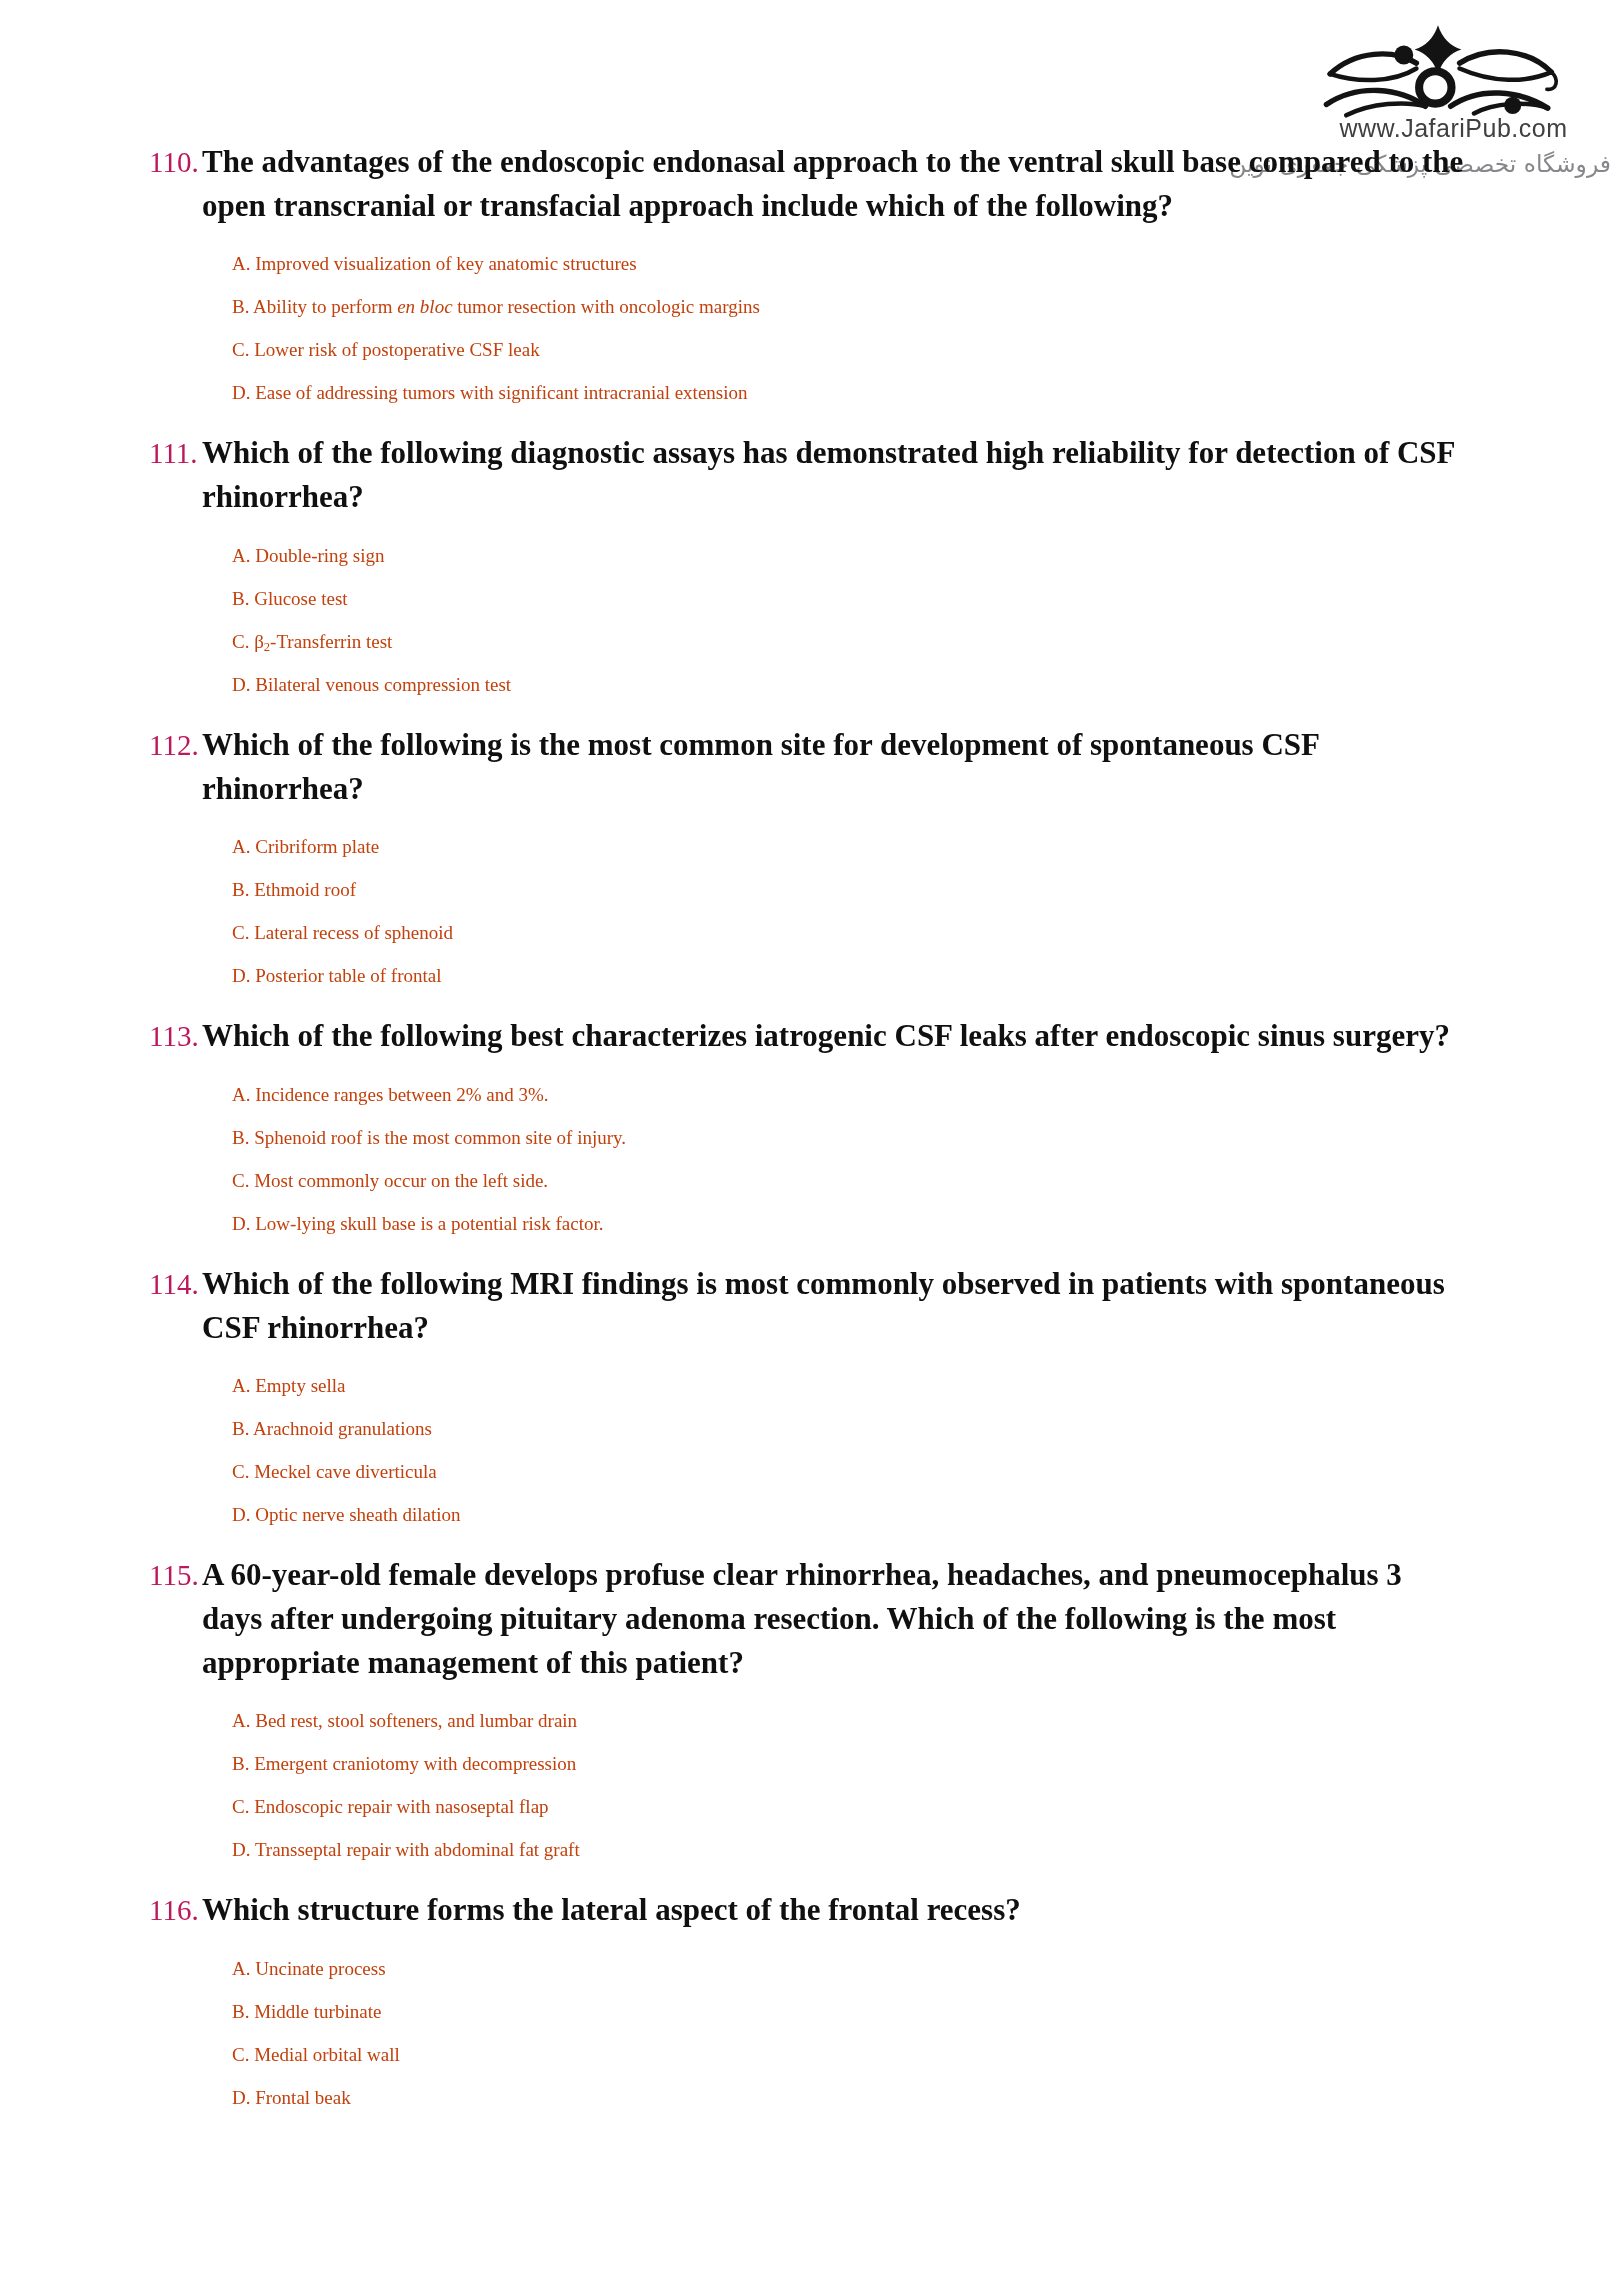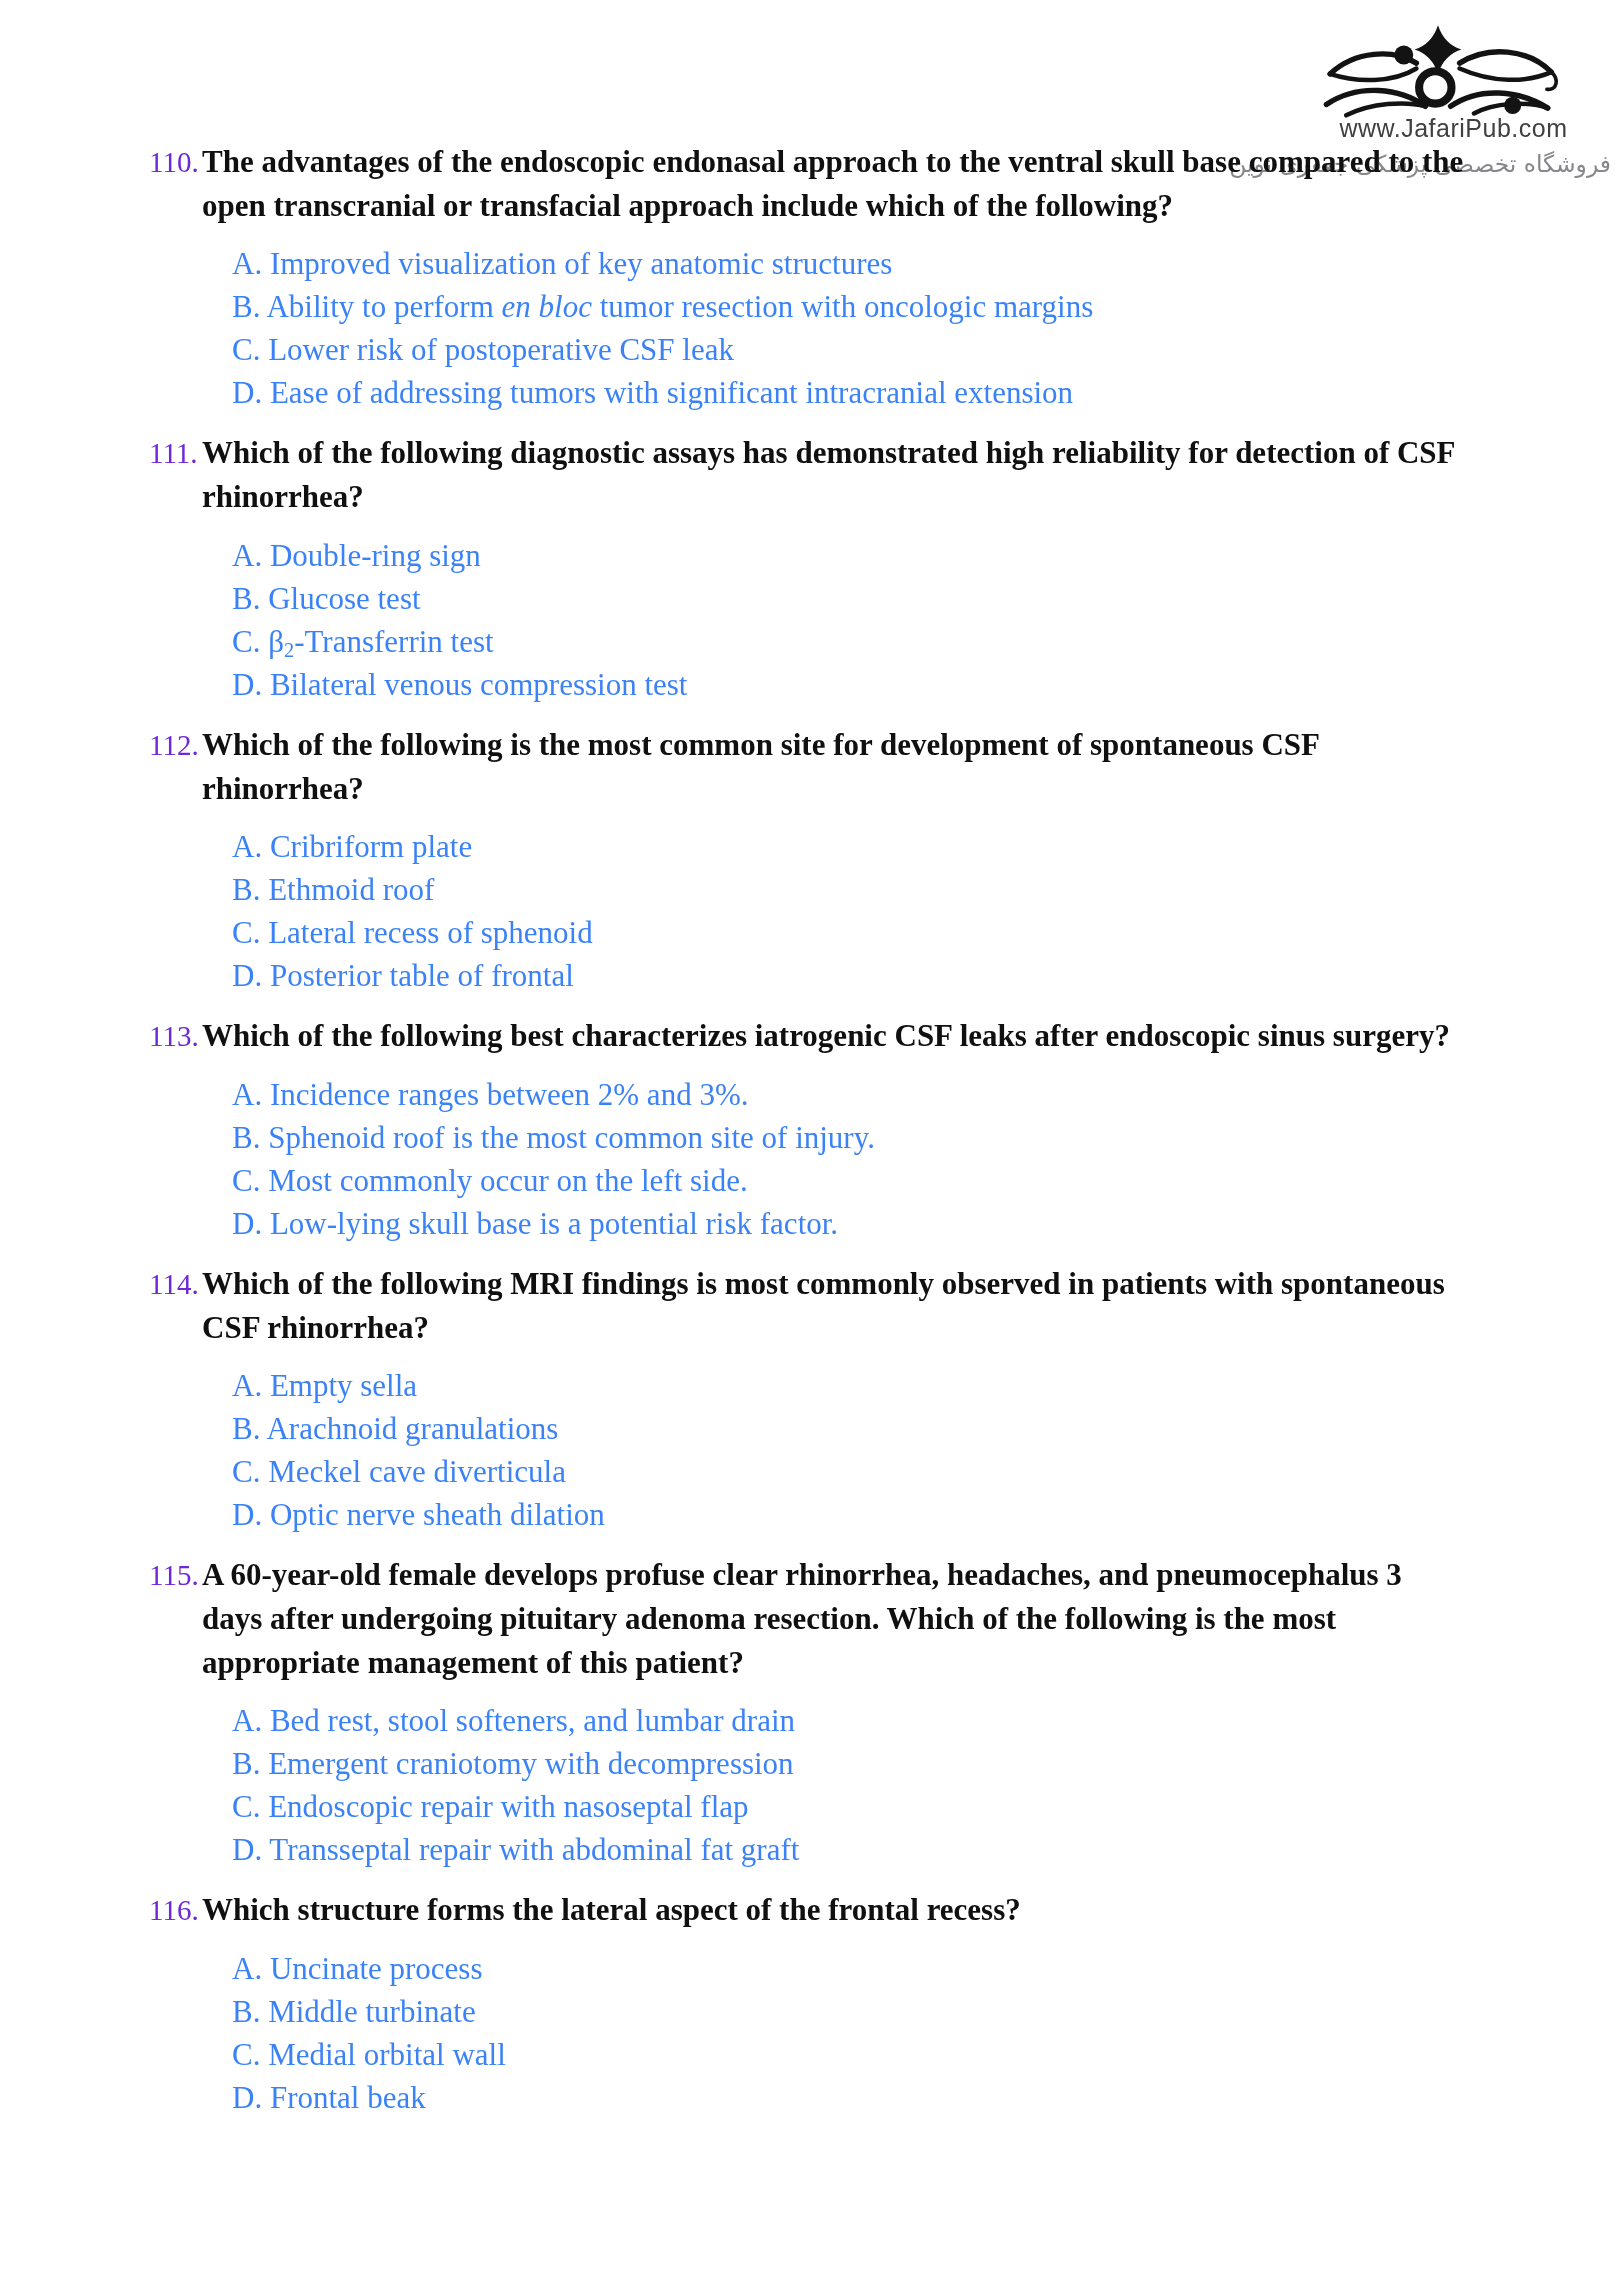--- a/index.html
+++ b/index.html
@@ -26,29 +26,29 @@
     direction:rtl;text-align:right;
     font-family:"DejaVu Sans",sans-serif;
     font-size:23.4px;line-height:31px;color:#85878a;
     z-index:0;
   }
   
   .content{position:absolute;left:149px;top:140px;width:1440px;z-index:1;}
   .question{position:relative;margin-bottom:17px;}
   .qnum{
     position:absolute;left:0;top:0;
-    font-size:29px;line-height:44px;color:#6d28d9;white-space:nowrap;
+    font-size:29px;line-height:44px;color:#be185d;white-space:nowrap;
   }
   .qlines{margin-left:53px;}
   .qline{
     font-weight:bold;font-size:31px;line-height:44px;color:#101010;white-space:nowrap;
   }
   .opts{margin-left:83px;margin-top:14.4px;}
   .option{
-    font-size:31px;line-height:43px;color:#3b82f6;white-space:nowrap;
+    font-size:19px;line-height:43px;color:#c2410c;white-space:nowrap;
   }
   .option em{font-style:italic;}
   .option sub{font-size:0.66em;line-height:0;vertical-align:-0.22em;}
   svg .ink{fill:none;stroke:#131313;stroke-linecap:round;}
 </style>
 </head>
 <body>
 
 <div class="page">
 

